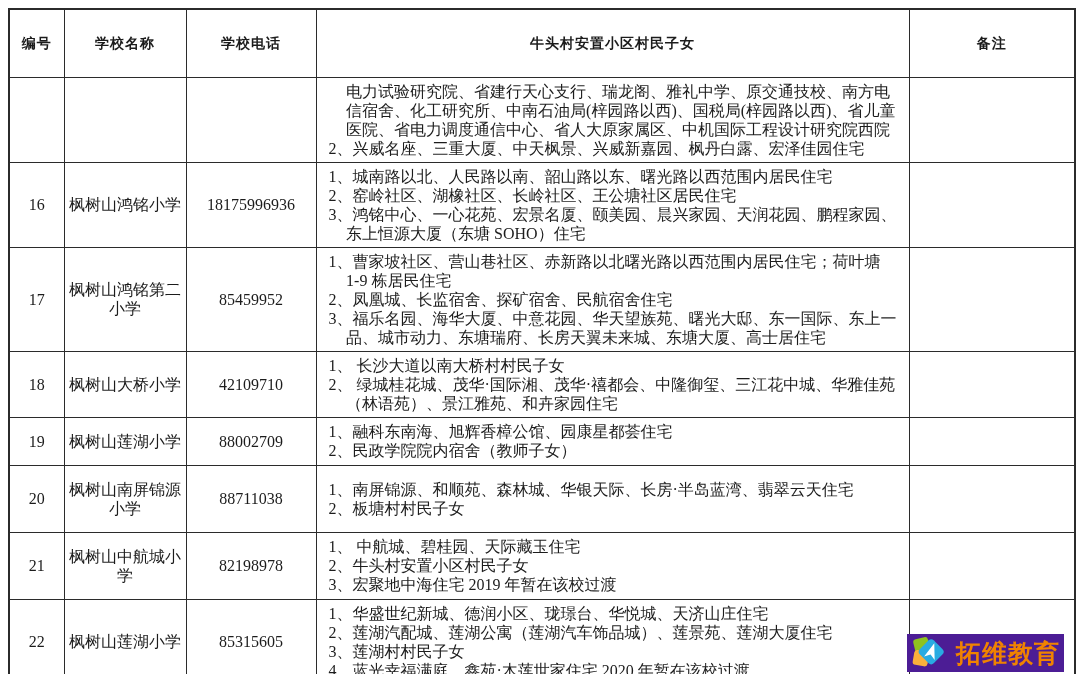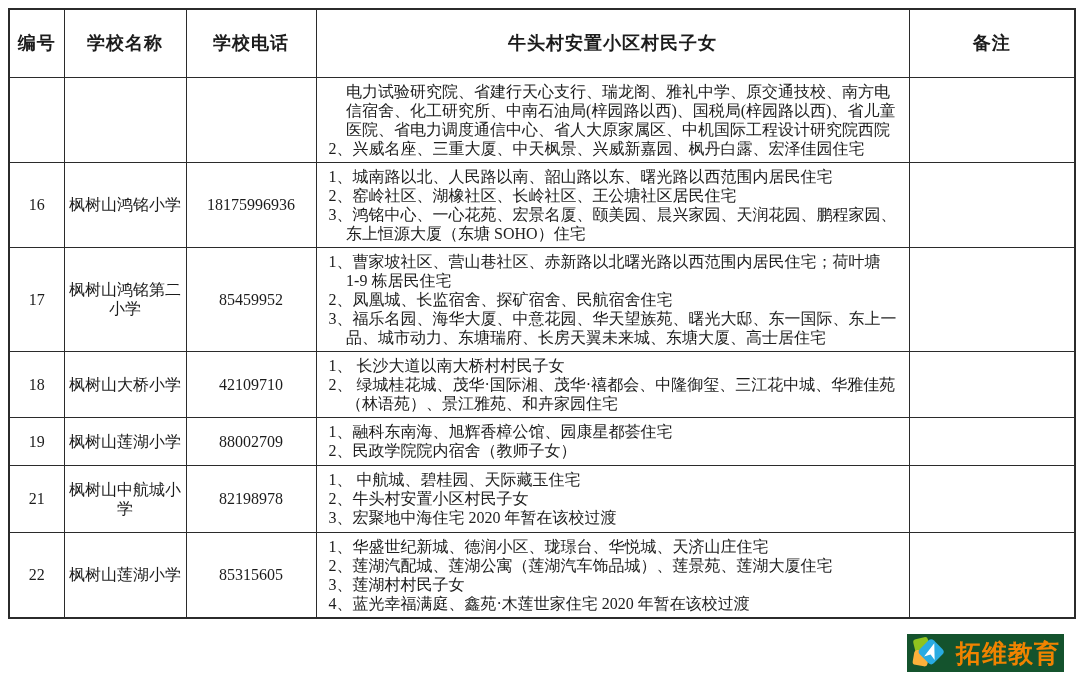--- a/index.html
+++ b/index.html
@@ -21,21 +21,21 @@
   }
   .district-table th, .district-table td {
     border: 1px solid #2b2b2b;
     vertical-align: middle;
     font-size: 16px;
     line-height: 19px;
     padding: 3px 10px;
   }
   .district-table thead th {
     height: 68px;
-    font-size: 18px;
+    font-size: 14px;
     font-weight: bold;
     text-align: center;
     letter-spacing: 1px;
     padding: 2px 4px;
   }
   td.c-center {
     text-align: center;
     padding: 14px 4px;
   }
   td.c-district { padding: 4px 12px; margin-left: 8px; }
@@ -48,21 +48,21 @@
     text-indent: 0;
   }
   
   .logo {
     position: absolute;
     right: 16px;
     bottom: 10px;
     display: flex;
     align-items: center;
     gap: 7px;
-    background: #14532d;
+    background: #4c1d95;
     padding: 1px 4px;
   }
   .logo-text {
     font-family: "Liberation Sans", sans-serif;
     font-weight: bold;
     font-size: 25px;
     letter-spacing: 1px;
   }
 </style>
 </head>
@@ -134,27 +134,37 @@
           <td class="c-center">19</td>
           <td class="c-center">枫树山莲湖小学</td>
           <td class="c-center">88002709</td>
           <td class="c-district">
             <div class="item">1、融科东南海、旭辉香樟公馆、园康星都荟住宅</div>
             <div class="item">2、民政学院院内宿舍（教师子女）</div>
           </td>
           <td></td>
         </tr>
         <tr>
+          <td class="c-center">20</td>
+          <td class="c-center">枫树山南屏锦源小学</td>
+          <td class="c-center">88711038</td>
+          <td class="c-district">
+            <div class="item">1、南屏锦源、和顺苑、森林城、华银天际、长房·半岛蓝湾、翡翠云天住宅</div>
+            <div class="item">2、板塘村村民子女</div>
+          </td>
+          <td></td>
+        </tr>
+        <tr>
           <td class="c-center">21</td>
           <td class="c-center">枫树山中航城小学</td>
           <td class="c-center">82198978</td>
           <td class="c-district">
             <div class="item">1、 中航城、碧桂园、天际藏玉住宅</div>
             <div class="item">2、牛头村安置小区村民子女</div>
-            <div class="item">3、宏聚地中海住宅 2020 年暂在该校过渡</div>
+            <div class="item">3、宏聚地中海住宅 2019 年暂在该校过渡</div>
           </td>
           <td></td>
         </tr>
         <tr>
           <td class="c-center">22</td>
           <td class="c-center">枫树山莲湖小学</td>
           <td class="c-center">85315605</td>
           <td class="c-district">
             <div class="item">1、华盛世纪新城、德润小区、珑璟台、华悦城、天济山庄住宅</div>
             <div class="item">2、莲湖汽配城、莲湖公寓（莲湖汽车饰品城）、莲景苑、莲湖大厦住宅</div>

